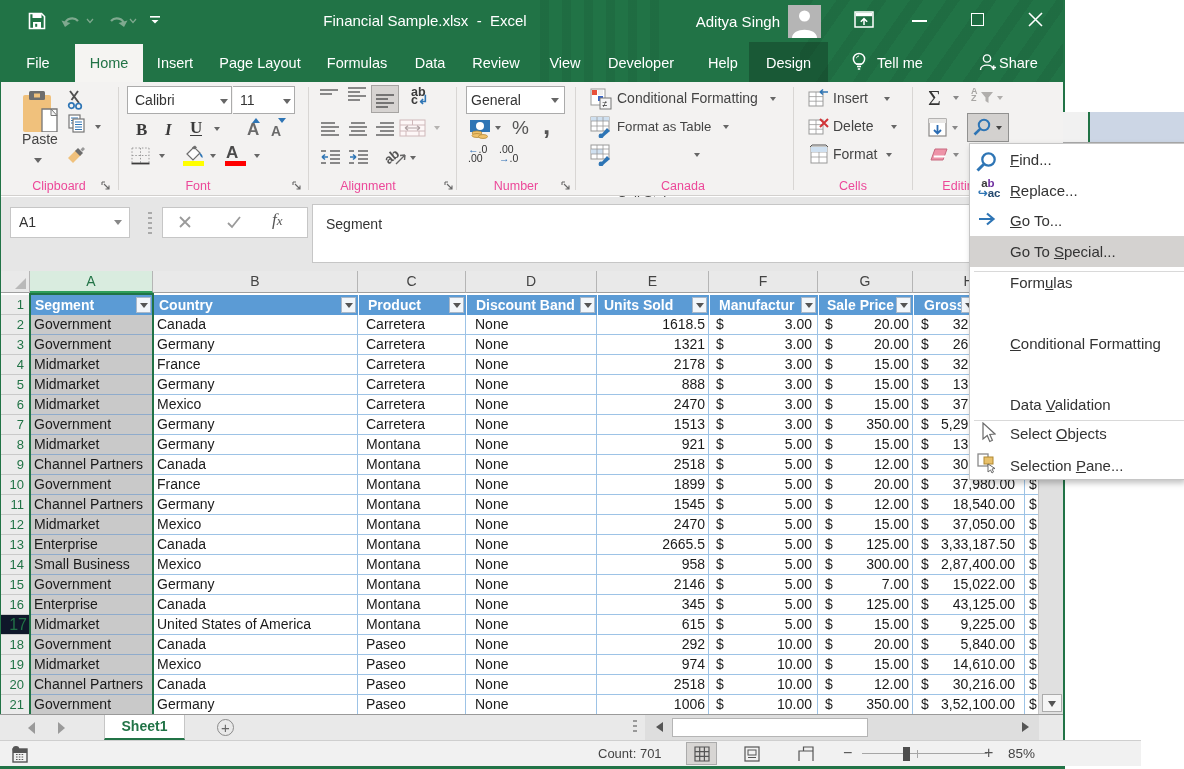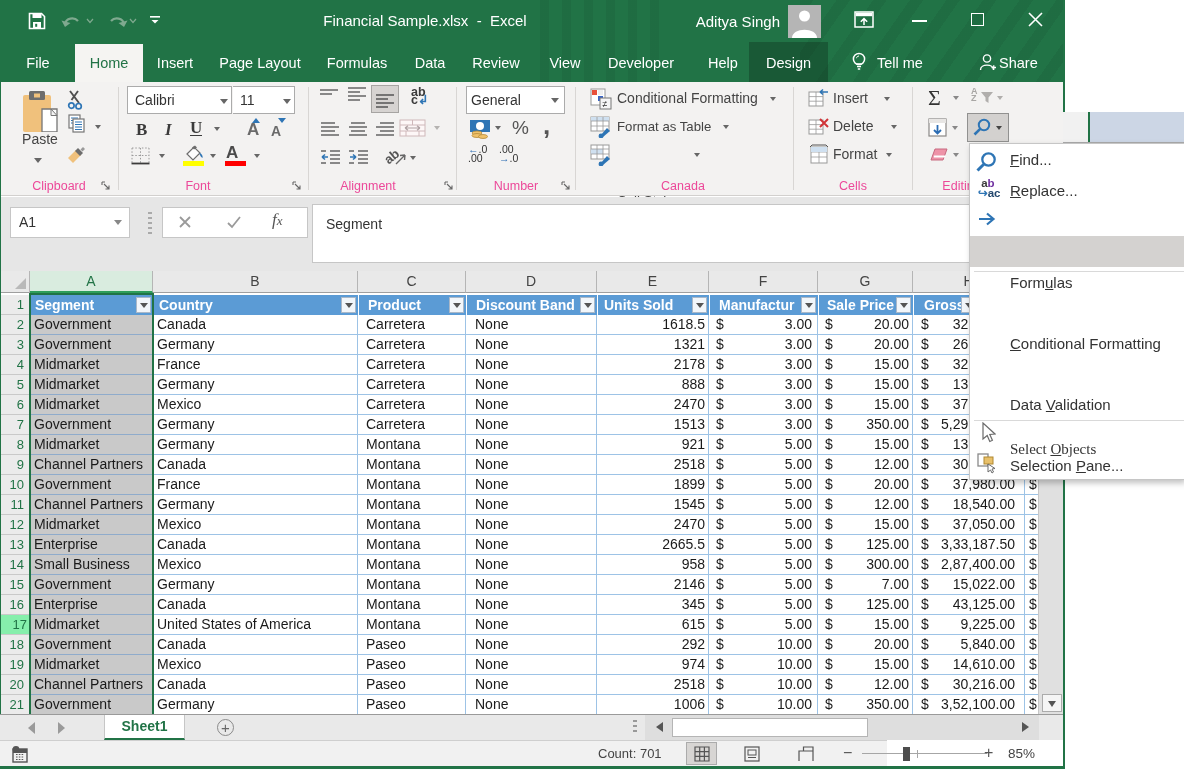--- a/index.html
+++ b/index.html
@@ -380,21 +380,21 @@
 <div class="ab" style="left:0;top:122px;width:30px;height:20px;background:#ebebeb;border-right:1px solid #b5b5b5;border-bottom:1px solid #c9c9c9;font-size:13px;color:#217346;text-align:right;padding-right:5px;line-height:19px;">7</div>
 <div class="ab" style="left:0;top:142px;width:30px;height:20px;background:#ebebeb;border-right:1px solid #b5b5b5;border-bottom:1px solid #c9c9c9;font-size:13px;color:#217346;text-align:right;padding-right:5px;line-height:19px;">8</div>
 <div class="ab" style="left:0;top:162px;width:30px;height:20px;background:#ebebeb;border-right:1px solid #b5b5b5;border-bottom:1px solid #c9c9c9;font-size:13px;color:#217346;text-align:right;padding-right:5px;line-height:19px;">9</div>
 <div class="ab" style="left:0;top:182px;width:30px;height:20px;background:#ebebeb;border-right:1px solid #b5b5b5;border-bottom:1px solid #c9c9c9;font-size:13px;color:#217346;text-align:right;padding-right:5px;line-height:19px;">10</div>
 <div class="ab" style="left:0;top:202px;width:30px;height:20px;background:#ebebeb;border-right:1px solid #b5b5b5;border-bottom:1px solid #c9c9c9;font-size:13px;color:#217346;text-align:right;padding-right:5px;line-height:19px;">11</div>
 <div class="ab" style="left:0;top:222px;width:30px;height:20px;background:#ebebeb;border-right:1px solid #b5b5b5;border-bottom:1px solid #c9c9c9;font-size:13px;color:#217346;text-align:right;padding-right:5px;line-height:19px;">12</div>
 <div class="ab" style="left:0;top:242px;width:30px;height:20px;background:#ebebeb;border-right:1px solid #b5b5b5;border-bottom:1px solid #c9c9c9;font-size:13px;color:#217346;text-align:right;padding-right:5px;line-height:19px;">13</div>
 <div class="ab" style="left:0;top:262px;width:30px;height:20px;background:#ebebeb;border-right:1px solid #b5b5b5;border-bottom:1px solid #c9c9c9;font-size:13px;color:#217346;text-align:right;padding-right:5px;line-height:19px;">14</div>
 <div class="ab" style="left:0;top:282px;width:30px;height:20px;background:#ebebeb;border-right:1px solid #b5b5b5;border-bottom:1px solid #c9c9c9;font-size:13px;color:#217346;text-align:right;padding-right:5px;line-height:19px;">15</div>
 <div class="ab" style="left:0;top:302px;width:30px;height:20px;background:#ebebeb;border-right:1px solid #b5b5b5;border-bottom:1px solid #c9c9c9;font-size:13px;color:#217346;text-align:right;padding-right:5px;line-height:19px;">16</div>
-<div class="ab" style="left:0;top:322px;width:30px;height:20px;background:#86efac;border-right:1px solid #b5b5b5;border-bottom:1px solid #c9c9c9;font-size:13px;color:#217346;text-align:right;padding-right:2px;line-height:19px;">17</div>
+<div class="ab" style="left:0;top:322px;width:30px;height:20px;background:#0f172a;border-right:1px solid #b5b5b5;border-bottom:1px solid #c9c9c9;font-size:16px;color:#217346;text-align:right;padding-right:2px;line-height:19px;">17</div>
 <div class="ab" style="left:0;top:342px;width:30px;height:20px;background:#ebebeb;border-right:1px solid #b5b5b5;border-bottom:1px solid #c9c9c9;font-size:13px;color:#217346;text-align:right;padding-right:5px;line-height:19px;">18</div>
 <div class="ab" style="left:0;top:362px;width:30px;height:20px;background:#ebebeb;border-right:1px solid #b5b5b5;border-bottom:1px solid #c9c9c9;font-size:13px;color:#217346;text-align:right;padding-right:5px;line-height:19px;">19</div>
 <div class="ab" style="left:0;top:382px;width:30px;height:20px;background:#ebebeb;border-right:1px solid #b5b5b5;border-bottom:1px solid #c9c9c9;font-size:13px;color:#217346;text-align:right;padding-right:5px;line-height:19px;">20</div>
 <div class="ab" style="left:0;top:402px;width:30px;height:20px;background:#ebebeb;border-right:1px solid #b5b5b5;border-bottom:1px solid #c9c9c9;font-size:13px;color:#217346;text-align:right;padding-right:5px;line-height:19px;">21</div>
 <div class="ab" style="left:30px;top:22px;width:123px;height:20px;background:#c9c9c9;border-bottom:1px solid #8fabcb;padding-left:4px;line-height:19px;overflow:hidden;white-space:nowrap;">Government</div>
 <div class="ab" style="left:153px;top:22px;width:205px;height:20px;border-bottom:1px solid #9DC3E6;border-right:1px solid #9DC3E6;padding-left:4px;line-height:19px;overflow:hidden;white-space:nowrap;">Canada</div>
 <div class="ab" style="left:358px;top:22px;width:108px;height:20px;border-bottom:1px solid #9DC3E6;border-right:1px solid #9DC3E6;padding-left:8px;line-height:19px;">Carretera</div>
 <div class="ab" style="left:466px;top:22px;width:131px;height:20px;border-bottom:1px solid #9DC3E6;border-right:1px solid #9DC3E6;padding-left:9px;line-height:19px;">None</div>
 <div class="ab" style="left:597px;top:22px;width:112px;height:20px;border-bottom:1px solid #9DC3E6;border-right:1px solid #9DC3E6;text-align:right;padding-right:3px;line-height:19px;">1618.5</div>
 <div class="ab" style="left:709px;top:22px;width:109px;height:20px;border-bottom:1px solid #9DC3E6;border-right:1px solid #9DC3E6;line-height:19px;">
@@ -806,21 +806,21 @@
     <div class="ab" style="left:58px;top:7px;width:0;height:0;border-top:6px solid transparent;border-bottom:6px solid transparent;border-left:7px solid #9a9a9a;"></div>
     <div class="ab" style="left:104px;top:0;width:81px;height:25px;background:#ffffff;border-bottom:2px solid #217346;border-left:1px solid #c6c6c6;border-right:1px solid #c6c6c6;font-size:14px;font-weight:bold;color:#217346;text-align:center;line-height:23px;">Sheet1</div>
     <div class="ab" style="left:217px;top:4px;width:17px;height:17px;border:1px solid #8a8a8a;border-radius:50%;color:#666;font-size:15px;text-align:center;line-height:15px;">+</div>
     <div class="ab" style="left:633px;top:5px;width:4px;height:15px;background:repeating-linear-gradient(180deg,#999 0 2px,transparent 2px 5px);"></div>
     <div class="ab" style="left:645px;top:0;width:394px;height:25px;background:#dedede;"></div>
     <div class="ab" style="left:656px;top:7px;width:0;height:0;border-top:5.5px solid transparent;border-bottom:5.5px solid transparent;border-right:7px solid #555;"></div>
     <div class="ab" style="left:672px;top:3px;width:196px;height:19px;background:#ffffff;border:1px solid #b5b5b5;"></div>
     <div class="ab" style="left:1022px;top:7px;width:0;height:0;border-top:5.5px solid transparent;border-bottom:5.5px solid transparent;border-left:7px solid #555;"></div>
   </div>
 
-  <div class="ab" id="statusbar" style="left:0;top:740px;width:887px;height:26px;background:#f1f1f1;border-top:1px solid #cfcfcf;z-index:6;">
+  <div class="ab" id="statusbar" style="left:0;top:740px;width:1141px;height:26px;background:#f1f1f1;border-top:1px solid #cfcfcf;z-index:6;">
     <svg class="ab" style="left:11px;top:4px;" width="19" height="19" viewBox="0 0 19 19">
       <rect x="2" y="4" width="14" height="13" fill="none" stroke="#555" stroke-width="1.4"></rect>
       <rect x="2" y="4" width="14" height="4" fill="#555"></rect>
       <circle cx="5" cy="4.5" r="3.4" fill="#555"></circle>
       <path d="M5 9.5 H13 M5 12 H13 M5 14.5 H13" stroke="#555" stroke-width="1" stroke-dasharray="1.6 1.2"></path>
     </svg>
     <div class="ab" style="left:598px;top:5px;font-size:13px;color:#444;">Count: 701</div>
     <div class="ab" style="left:686px;top:1px;width:31px;height:23px;background:#d7d5d3;border:1px solid #ababab;"></div>
     <svg class="ab" style="left:694px;top:5px;" width="16" height="16" viewBox="0 0 16 16">
           <path d="M1 1 H15 V15 H1 Z M1 5.7 H15 M1 10.4 H15 M5.7 1 V15 M10.4 1 V15" stroke="#555" stroke-width="1.2" fill="none"></path>
@@ -847,26 +847,28 @@
 </div>
 
 <div class="ab" style="left:1063px;top:112px;width:121px;height:31px;background:#f1f1f1;border-bottom:1px solid #ababab;z-index:8;"></div>
 <div class="ab" style="left:1088px;top:112px;width:2px;height:30px;background:#217346;z-index:9;"></div>
 <div class="ab" style="left:1090px;top:112px;width:94px;height:30px;background:#ccd6e5;z-index:9;"></div>
 
 <div class="ab" id="menu" style="left:969px;top:143px;width:215px;height:337px;background:#ffffff;border:1px solid #c6c6c6;border-right:none;box-shadow:2px 3px 6px rgba(0,0,0,0.25);z-index:20;overflow:hidden;">
   <div class="ab" style="left:0px;top:92px;width:215px;height:30.5px;background:#d4d2d0;"></div>
   <div class="mi" style="top:1px;"><u>F</u>ind...</div>
   <div class="mi" style="top:31.5px;"><u>R</u>eplace...</div>
+  <div class="mi" style="top:62px;"><u>G</u>o To...</div>
+  <div class="mi" style="top:92.5px;">Go To <u>S</u>pecial...</div>
   <div class="ab" style="left:4px;top:126.5px;width:211px;height:1px;background:#d9d9d9;"></div>
   <div class="mi" style="top:124px;">Form<u>u</u>las</div>
   <div class="mi" style="top:185px;"><u>C</u>onditional Formatting</div>
   <div class="mi" style="top:246px;">Data <u>V</u>alidation</div>
   <div class="ab" style="left:4px;top:276px;width:211px;height:1px;background:#d9d9d9;"></div>
-  <div class="mi" style="top:291px;font-family:Liberation Serif, serif;">Select <u>O</u>bjects</div>
+  <div class="mi" style="top:275px;">Select <u>O</u>bjects</div>
   <div class="mi" style="top:307px;">Selection <u>P</u>ane...</div>
   <svg class="ab" style="left:4px;top:4px;" width="24" height="24" viewBox="0 0 24 24">
     <circle cx="14.5" cy="11.5" r="6.2" fill="none" stroke="#2e75b5" stroke-width="2.3"></circle>
     <path d="M9.8 16.2 L3.5 22.5" stroke="#2e75b5" stroke-width="3"></path>
   </svg>
   <div class="ab" style="left:8px;top:35px;font-size:11.5px;line-height:9.5px;color:#3b3b3b;font-weight:bold;">&nbsp;a<span style="color:#7030a0;">b</span><br><span style="color:#2e75b5;">↪</span><span style="color:#24486e;">ac</span></div>
   <svg class="ab" style="left:7px;top:67px;" width="20" height="16" viewBox="0 0 20 16">
     <path d="M2 8 H16 M10 2.5 L16.5 8 L10 13.5" stroke="#2e75b5" stroke-width="2.2" fill="none"></path>
   </svg>
   <svg class="ab" style="left:10px;top:278px;" width="16" height="22" viewBox="0 0 16 22">

